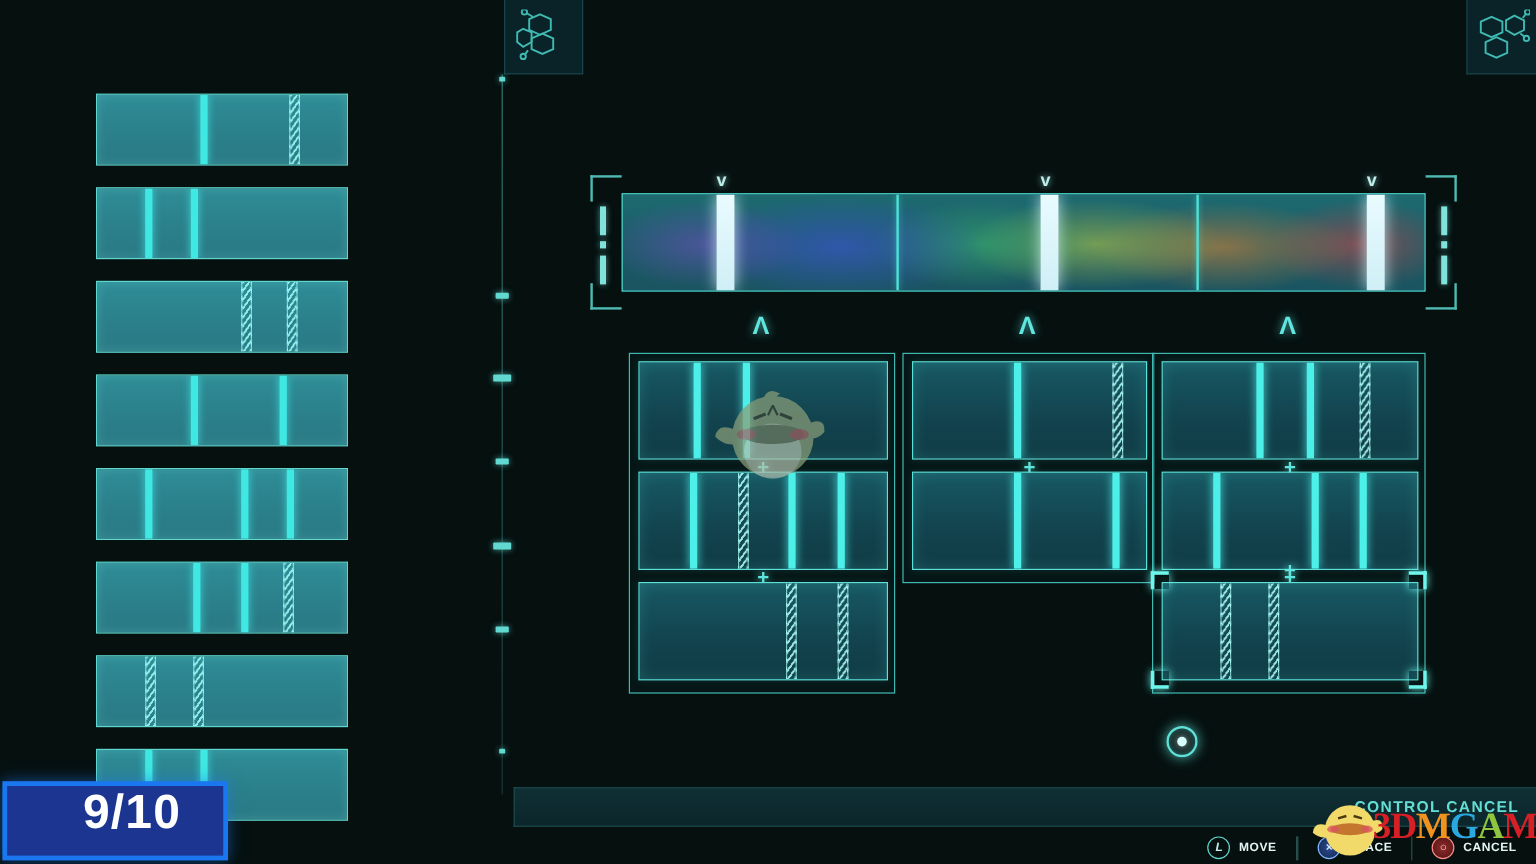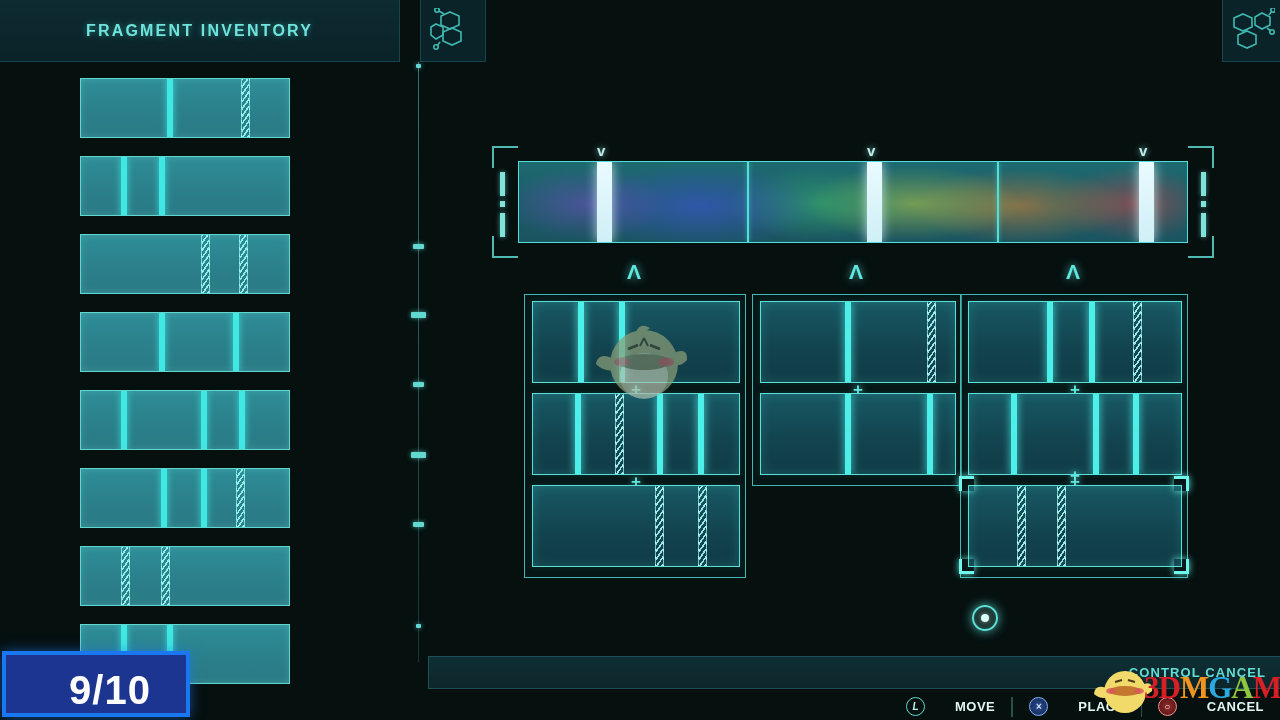--- a/index.html
+++ b/index.html
@@ -84,21 +84,21 @@
 
   
   #counter-badge {
     position:absolute; left:2px; top:651px; width:188px; height:66px;
     background:#1b77ef; padding:4px;
     box-shadow:0 0 12px rgba(30,120,240,.55);
   }
   #counter-inner {
     width:100%; height:100%;
     background:#1b3590;
-    display:flex; align-items:flex-end; justify-content:center;padding-left:28px;
+    display:flex; align-items:flex-start; justify-content:center;padding-left:28px;
   }
   #counter-value {
     font-size:40px; font-weight:bold; color:#ffffff; letter-spacing:1px;
   }
 
   
   #spectro-wrap { position:absolute; left:492px; top:146px; width:722px; height:112px; }
 
   .corner {
     position:absolute; width:26px; height:22px;
@@ -209,21 +209,21 @@
     padding-right:14px;
   }
   #control-panel-label { font-size:13px; font-weight:bold; letter-spacing:1.1px; color:#63ded5; }
 
   #prompt-bar {
     position:absolute; left:428px; top:693px; width:852px; height:27px;
     display:flex; align-items:center; gap:0;
   }
   .prompt { display:flex; align-items:center; gap:7px; padding:0 16px; height:24px; }
   .prompt-sep { width:1px; height:20px; background:rgba(110,200,195,.35); }
-  .prompt-label { font-size:13px; font-weight:bold; color:#e4f6f4; letter-spacing:.5px;margin-left:23px; }
+  .prompt-label { font-size:10px; font-weight:bold; color:#e4f6f4; letter-spacing:.5px; }
   .btn-round {
     width:19px; height:19px; border-radius:50%;
     border:1.6px solid #5fd8d0; display:flex; align-items:center; justify-content:center;
     font-size:10px; font-style:italic; font-weight:bold; color:#bff0ec;
   }
   .btn-round.blue { border-color:#7fb8ff; background:radial-gradient(circle,#2b4b8f,#13264f); color:#cfe2ff; }
   .btn-round.red  { border-color:#ff8d8d; background:radial-gradient(circle,#8f2b2b,#4f1313); color:#ffd6d6; }
   .btn-shoulder {
     width:32px; height:20px; border-radius:4px 4px 7px 7px;
     background:linear-gradient(180deg,#0d2126,#0a1a1e); border:1.4px solid #5fd8d0;
@@ -241,23 +241,20 @@
   .wm-3d { color:#d81f26;text-align:right; } .wm-m { color:#f0921e; }
   .wm-g { color:#2aa9e0; } .wm-a { color:#8fc63f; }
   .wm-me { color:#d81f26; }
   #watermark-bird { position:absolute; left:0; top:0; width:62px; height:56px; }
 </style>
 </head>
 <body>
 
 <div id="top-bar">
 
-  <div id="inventory-header">
-    <span id="inventory-header-title">FRAGMENT INVENTORY</span>
-  </div>
 
   <div class="hex-badge" id="hex-badge-left">
     <svg width="46" height="46" viewBox="0 0 46 46">
       <g fill="none" stroke="#3fb9b2" stroke-width="1.6">
         <path d="M20 4 L29 8 L29 17 L20 21 L11 17 L11 8 Z"></path>
         <path d="M22 20 L31 24 L31 33 L22 37 L13 33 L13 24 Z"></path>
         <path d="M6 16 L13 19 L13 27 L6 31 L1 27 L1 19 Z"></path>
         <path d="M14 6 L9 3"></path>
           <path d="M10 34 L7 38"></path>
         <circle cx="7" cy="2" r="2.2"></circle>

